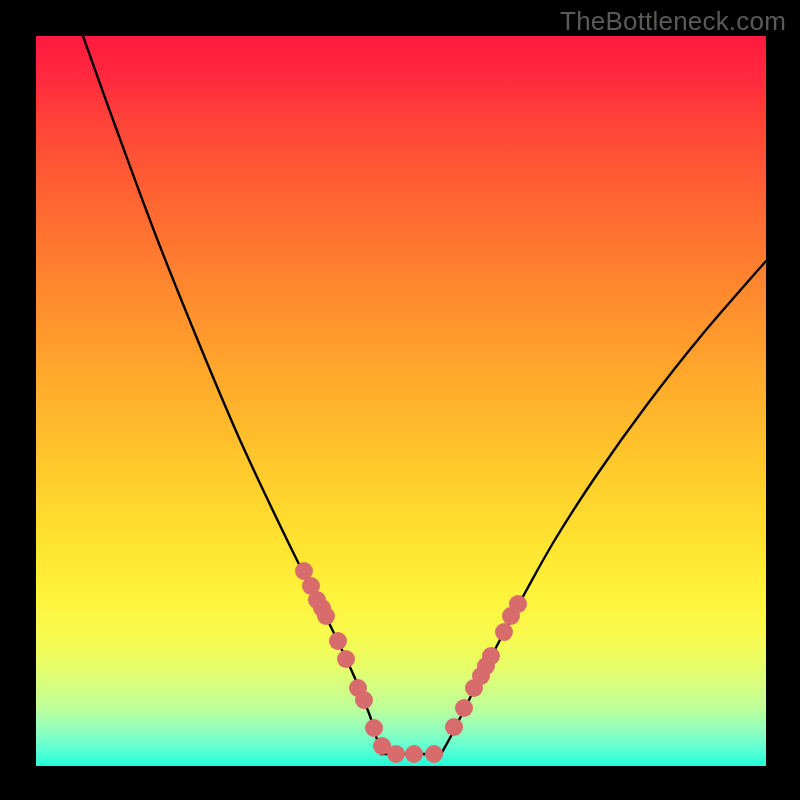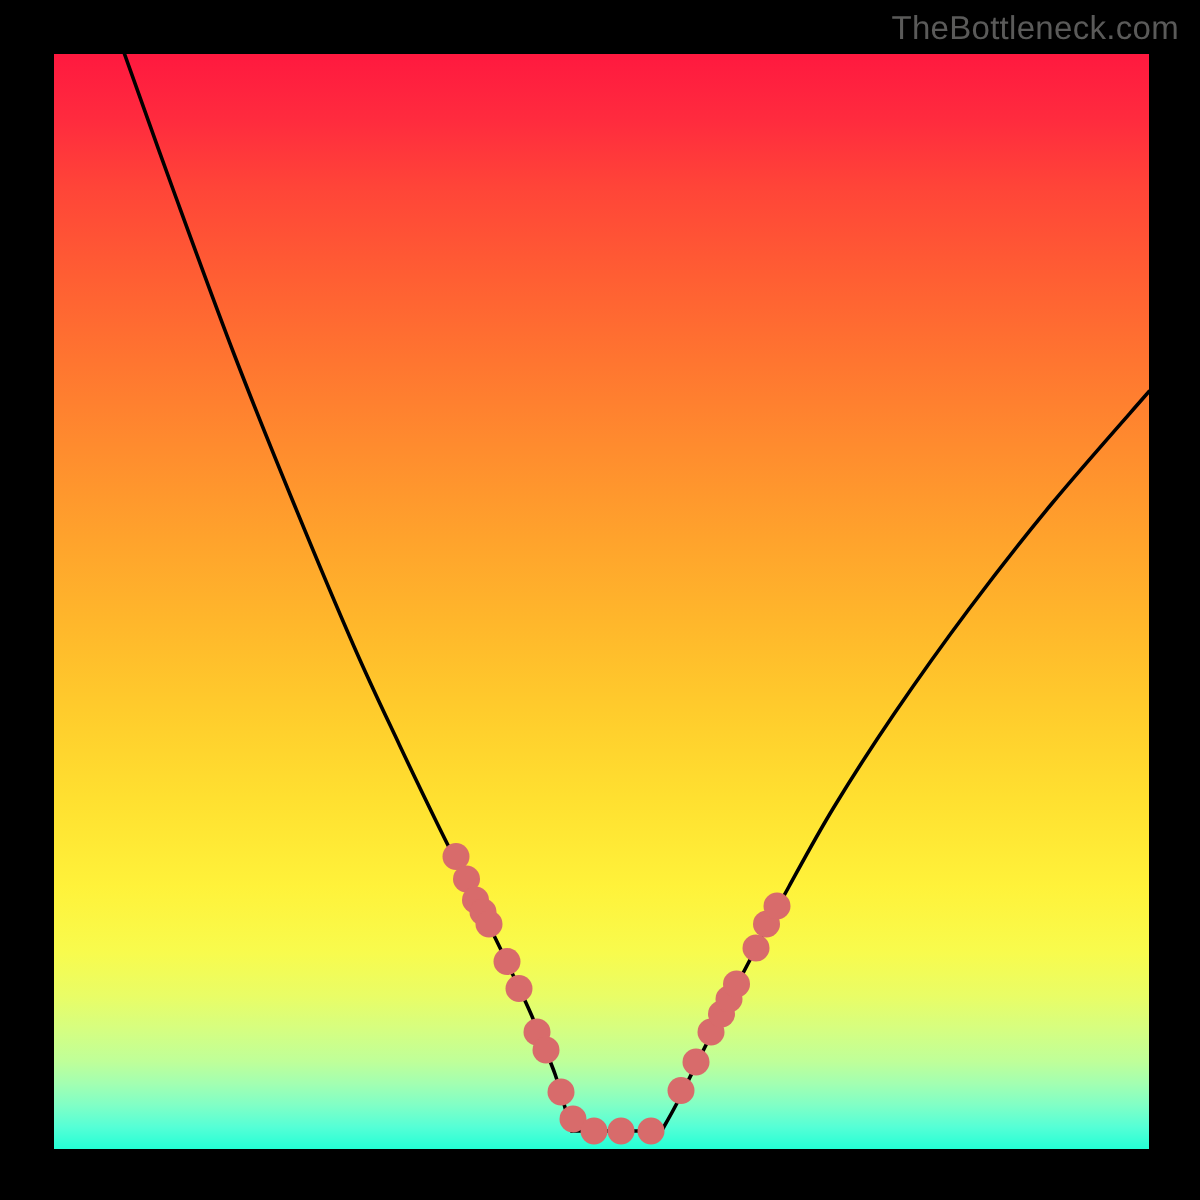--- a/index.html
+++ b/index.html
@@ -50,21 +50,21 @@
       #80ffc6 96%,
       #55ffd6 98%,
       #24ffd6 100%
     );
   }
   .watermark {
     position: absolute;
     top: 6px;
     right: 14px;
     color: #5a5a59;
-    font-size: 22px;
+    font-size: 26px;
     font-weight: 500;
     letter-spacing: 0.2px;
   }
   svg.curves {
     position: absolute;
     inset: 0;
   }
 </style>
 </head>
 <body>

